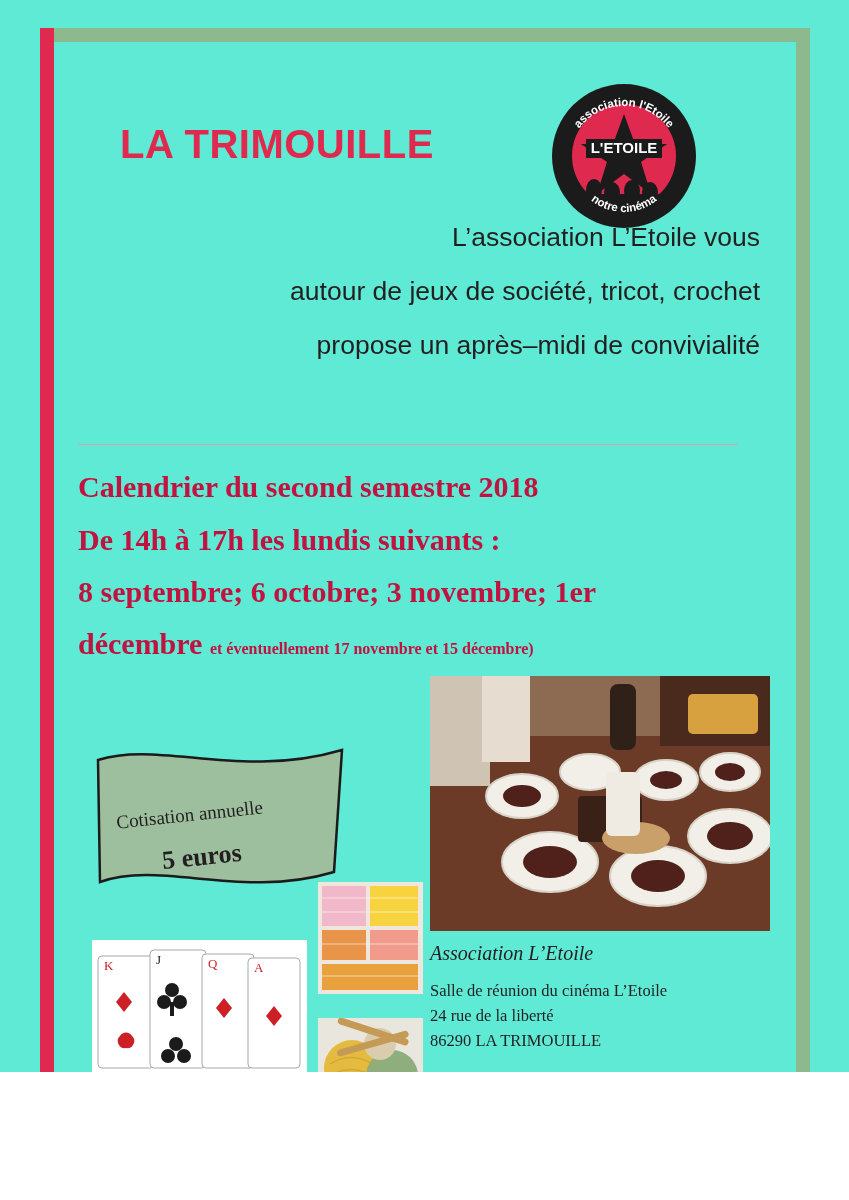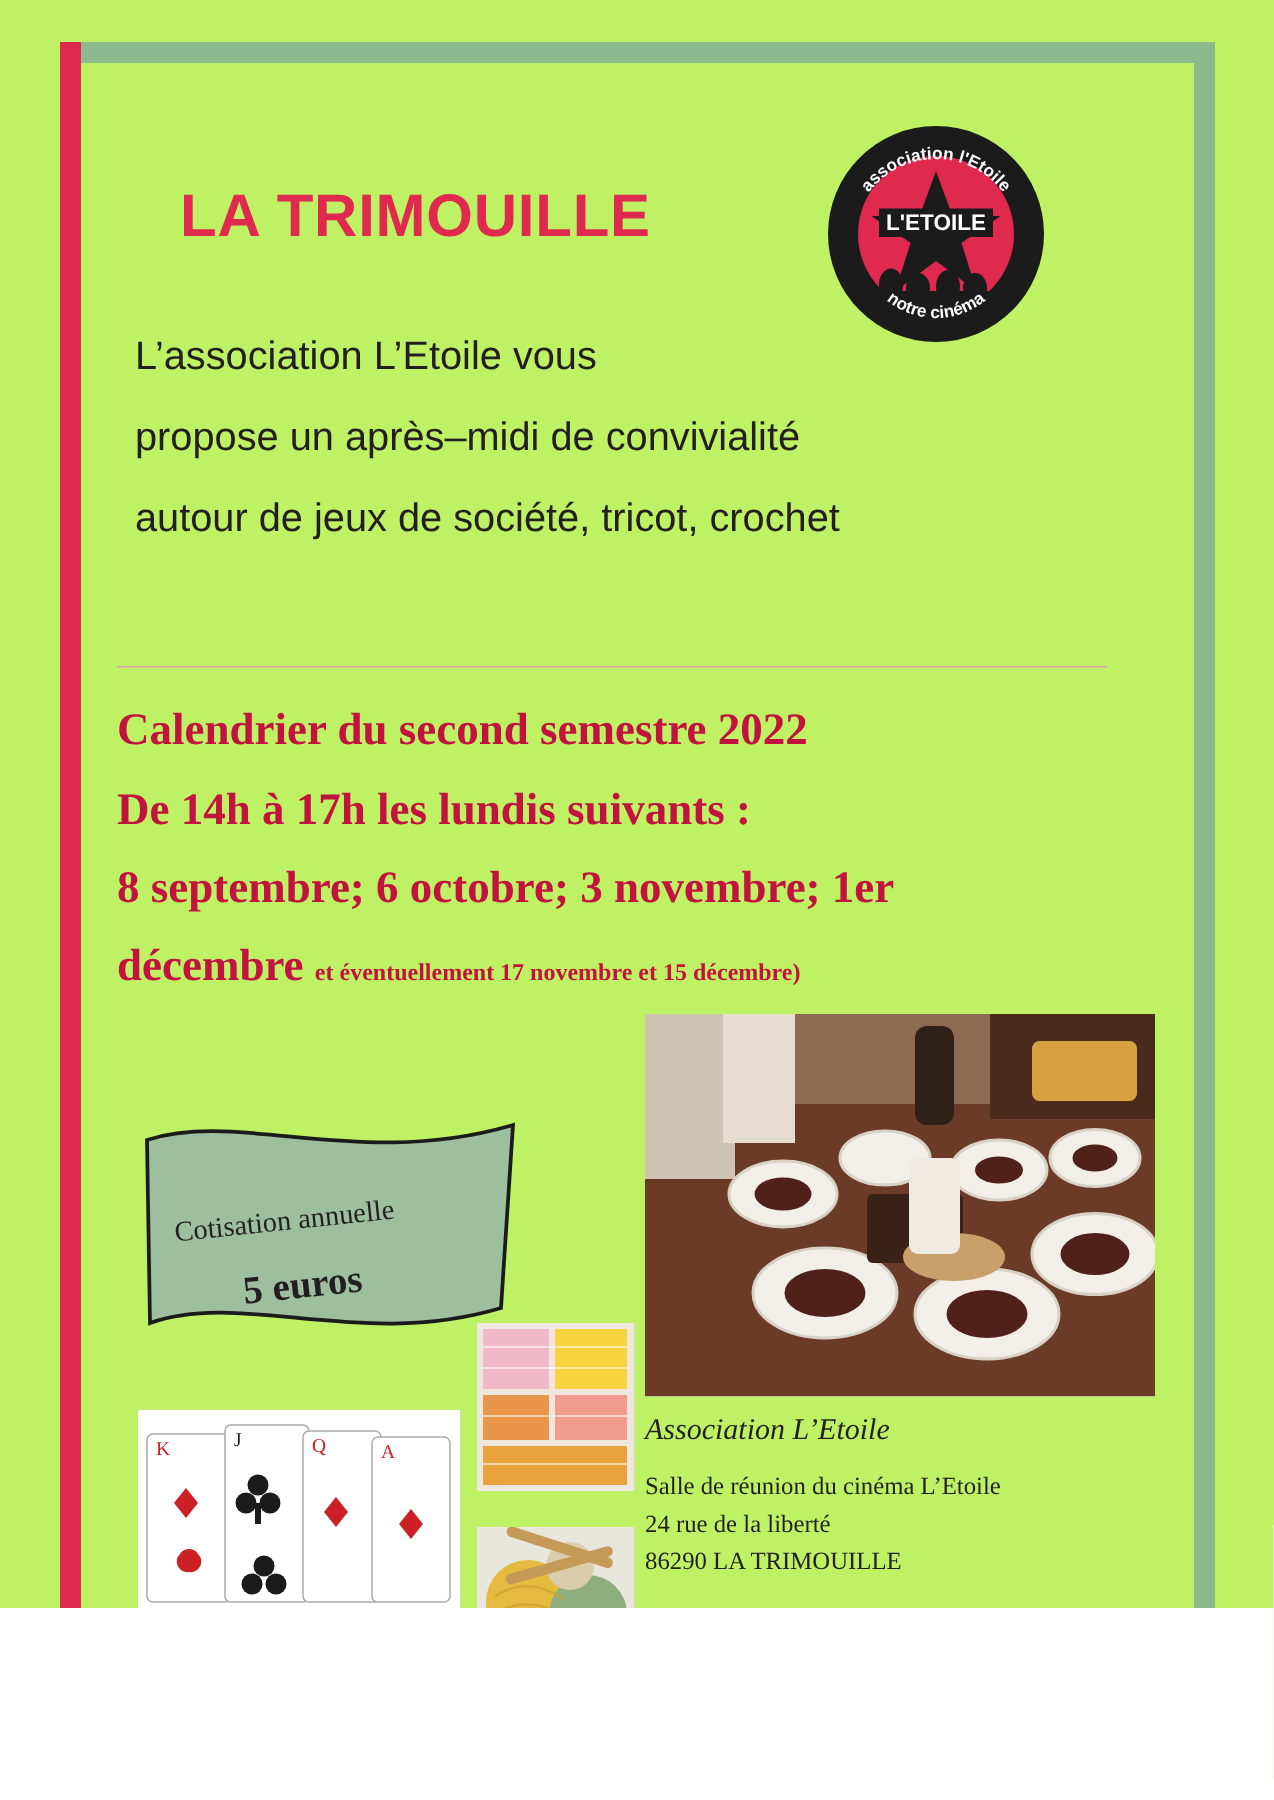--- a/index.html
+++ b/index.html
@@ -5,21 +5,21 @@
   * { box-sizing: border-box; }
   html, body {
     margin: 0; padding: 0;
     width: 849px; height: 1200px;
     background: #ffffff;
     font-family: "Liberation Sans", sans-serif;
   }
   #poster {
     position: relative;
     width: 849px; height: 1072px;
-    background: #bef264;
+    background: #5eead4;
     overflow: hidden;
   }
 
   
   .bar-left-red {
     position: absolute;
     left: 40px; top: 28px;
     width: 14px; height: 1120px;
     background: #e0294f;
   }
@@ -76,21 +76,21 @@
     position: absolute;
     left: 480px; top: 22px;
     width: 148px; height: 148px;
   }
 
   
   .intro {
     position: absolute;
     left: 20px; top: 150px;
     width: 670px;
-    text-align: left;
+    text-align: right;
     color: #231f20;
     font-size: 26.5px;
     line-height: 54px;
     font-family: "Liberation Sans", sans-serif;
   }
   .intro div { white-space: nowrap; }
 
   .rule {
     position: absolute;
     left: 8px; top: 384px;
@@ -216,28 +216,28 @@
           <textPath href="#arcTop" startOffset="50%" text-anchor="middle">association l'Etoile</textPath>
         </text>
         <text fill="#ffffff" font-family="Liberation Sans, sans-serif" font-size="11.5" font-weight="bold">
           <textPath href="#arcBottom" startOffset="50%" text-anchor="middle">notre cinéma</textPath>
         </text>
       </svg>
     </div>
 
     <div class="intro">
       <div>L’association L’Etoile vous</div>
+      <div>autour de jeux de société, tricot, crochet</div>
       <div>propose un après–midi de convivialité</div>
-      <div>autour de jeux de société, tricot, crochet</div>
     </div>
 
     <div class="rule"></div>
 
     <div class="calendar">
-      <div class="cal-line">Calendrier du second semestre 2022</div>
+      <div class="cal-line">Calendrier du second semestre 2018</div>
       <div class="cal-line">De 14h à 17h les lundis suivants :</div>
       <div class="cal-line l3">8 septembre; 6 octobre; 3 novembre; 1er</div>
       <div class="cal-line l3">
         <span>décembre</span>
         <span class="cal-note">et éventuellement 17 novembre et 15 décembre)</span>
       </div>
     </div>
 
     <div class="flag">
       <svg viewBox="0 0 265 170" width="265" height="170" aria-hidden="true">

